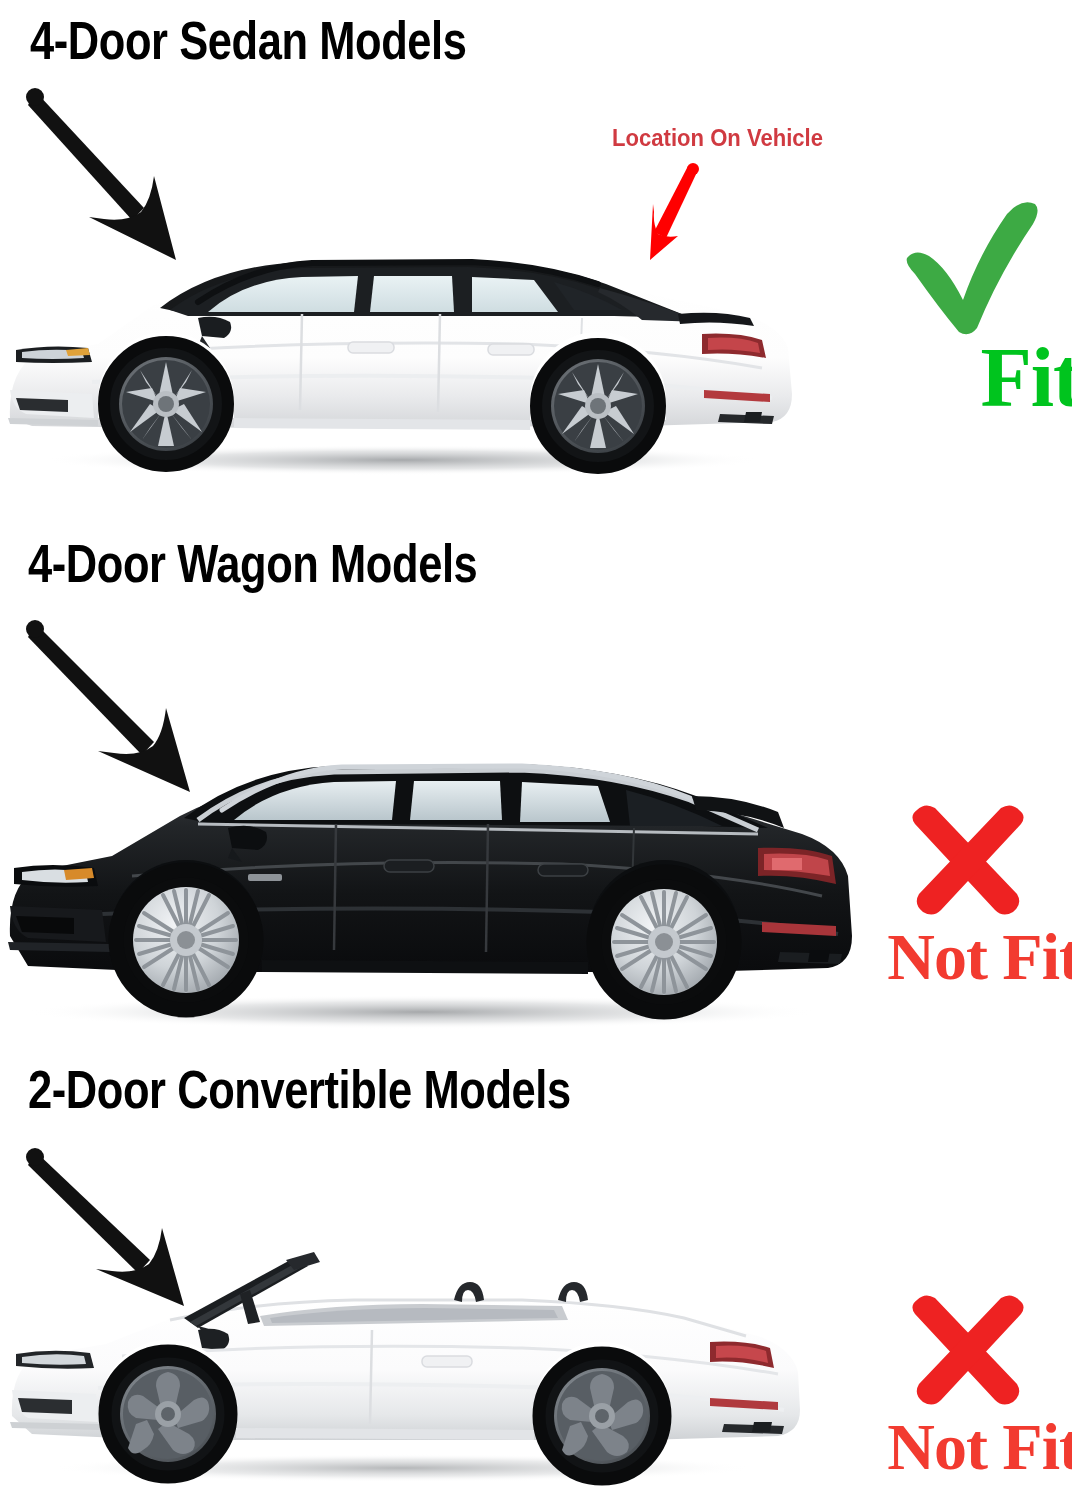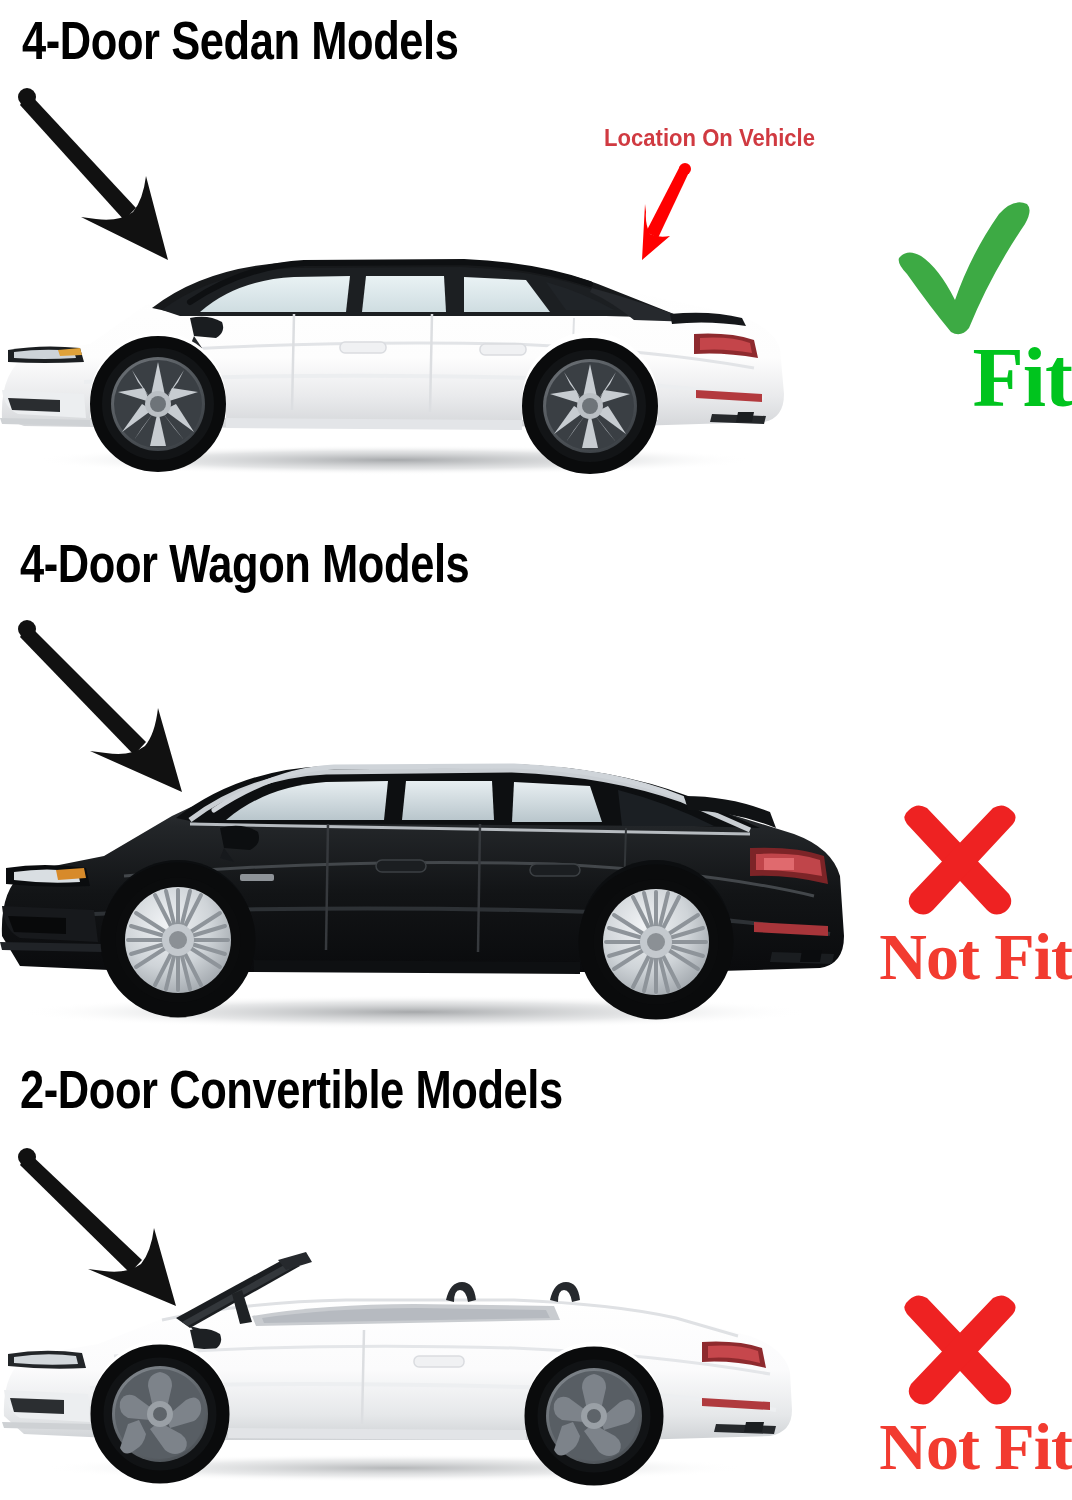--- a/index.html
+++ b/index.html
@@ -1,21 +1,21 @@
 <!DOCTYPE html>
 <html><head>
 <meta charset="utf-8">
 <style>
   html,body{margin:0;padding:0;background:#ffffff;}
   body{
     width:1072px;height:1500px;position:relative;overflow:hidden;
     font-family:"Liberation Sans","DejaVu Sans",sans-serif;
     -webkit-font-smoothing:antialiased;
   }
-  .stage{position:absolute;inset:0;background:#fff;}
+  .stage{position:absolute;inset:0;background:#fff;margin-left:8px;}
 
   
   .heading{
     position:absolute;
     color:#000;
     font-weight:700;
     font-size:53px;
     line-height:1;
     letter-spacing:-0.5px;
     transform:scaleX(0.82);

